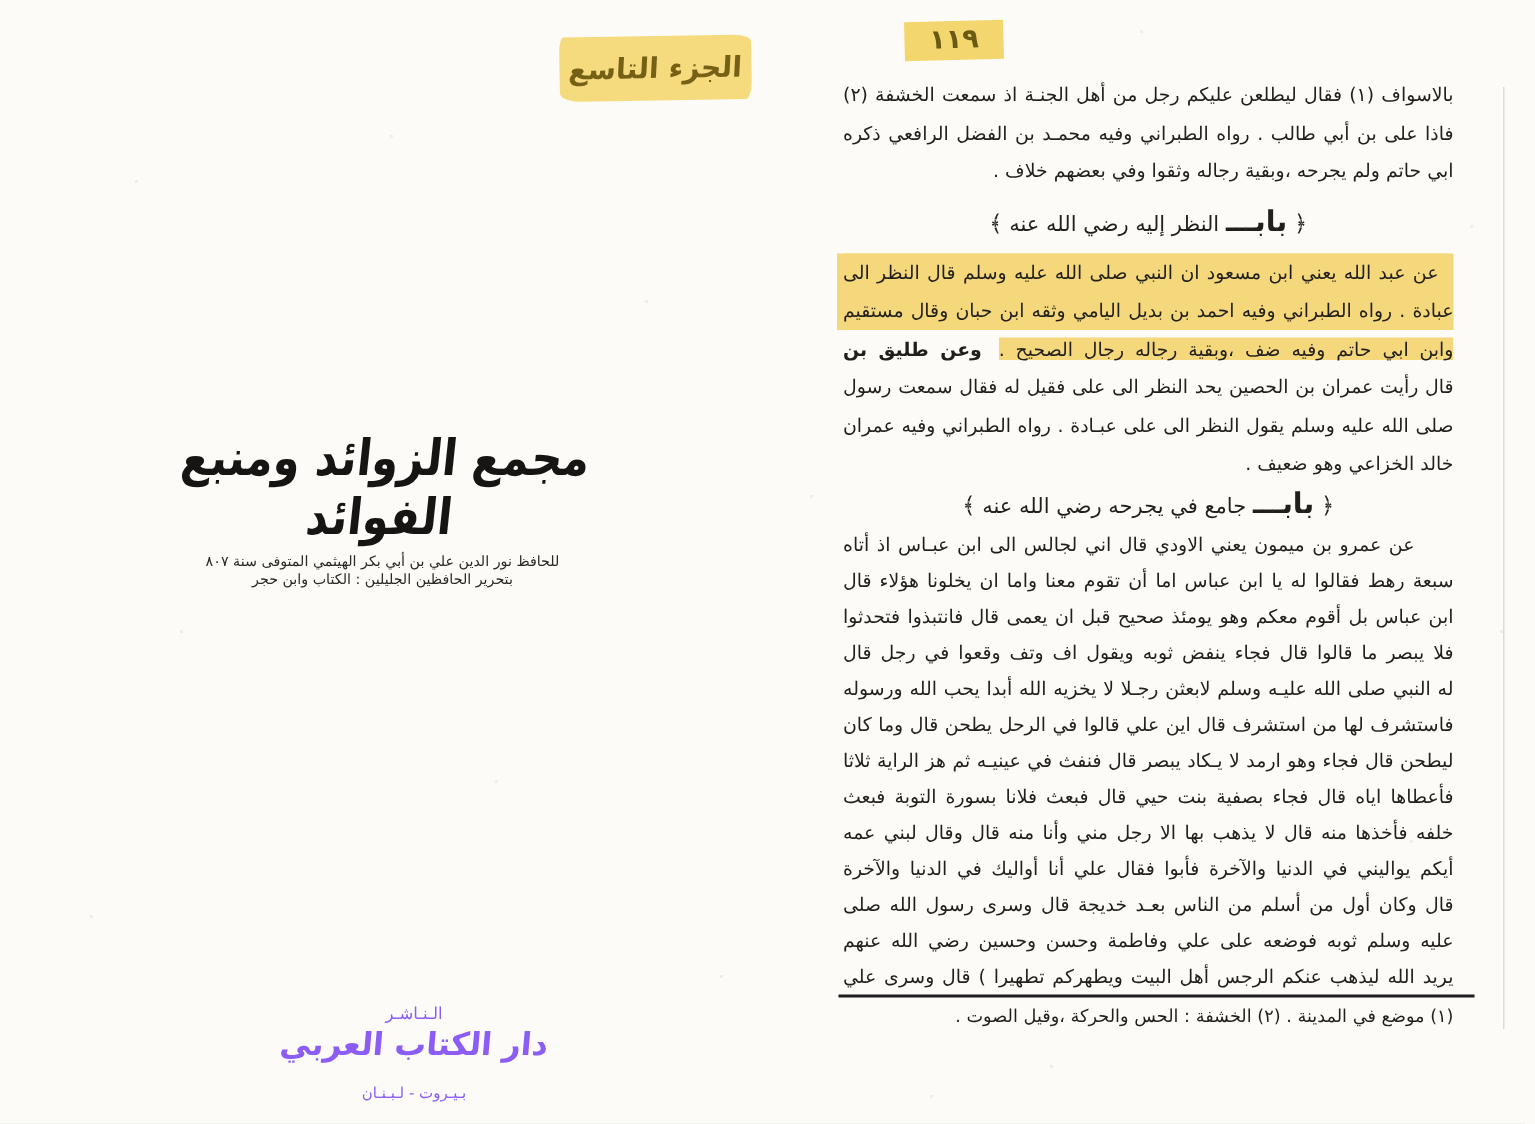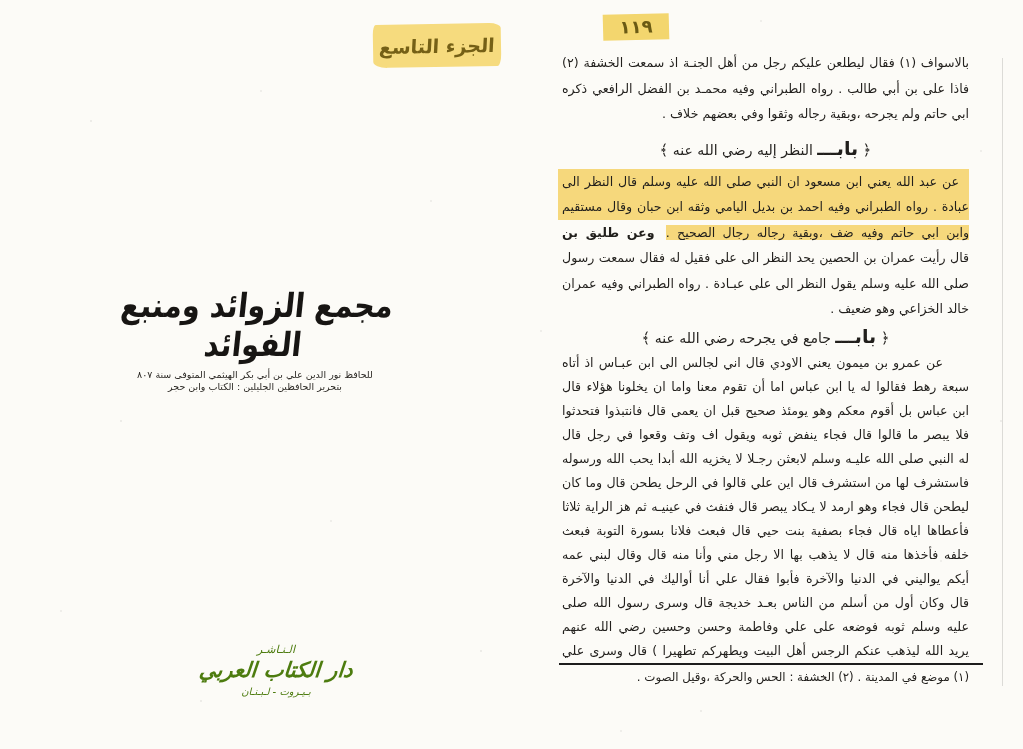--- a/index.html
+++ b/index.html
@@ -55,26 +55,26 @@
   .footrule { width:424px; margin-right:-14px; border-top:2px solid #1d1d1d; }
   .footnote { height:24px; line-height:24px; font-size:11.8px;
     text-align:left; text-align-last:right; padding-left:4px; overflow:hidden; }
 
   
   .titleblock { position:absolute; left:100px; top:291px; width:310px;
     text-align:center; direction:rtl; color:#171513; }
   .booktitle { font-size:29px; font-weight:700;
     transform:skewX(-6deg) scaleY(1.15); transform-origin:center; }
   .byline { font-size:9.5px; line-height:11.5px; color:#2b2824; margin-top:10px; }
-  .pubblock { position:absolute; left:183px; top:643px; width:186px;
-    text-align:center; direction:rtl; color:#4d7c0f;font-style:italic; }
+  .pubblock { position:absolute; left:183px; top:669px; width:186px;
+    text-align:center; direction:rtl; color:#8b5cf6; }
   .publabel { font-size:11px; letter-spacing:3px; }
   .pubname { font-size:21px; font-weight:700; margin-top:2px;
     transform:skewX(-5deg); }
-  .pubcity { font-size:10px; letter-spacing:2px; margin-top:4px; }
+  .pubcity { font-size:10px; letter-spacing:2px; margin-top:16px; }
 </style>
 </head>
 <body>
 
 <div class="sheet">
   <div class="noise"></div>
   <div class="page-edge"></div>
 
   <div class="stamp">
     <span class="stamp-text">الجزء التاسع</span>

